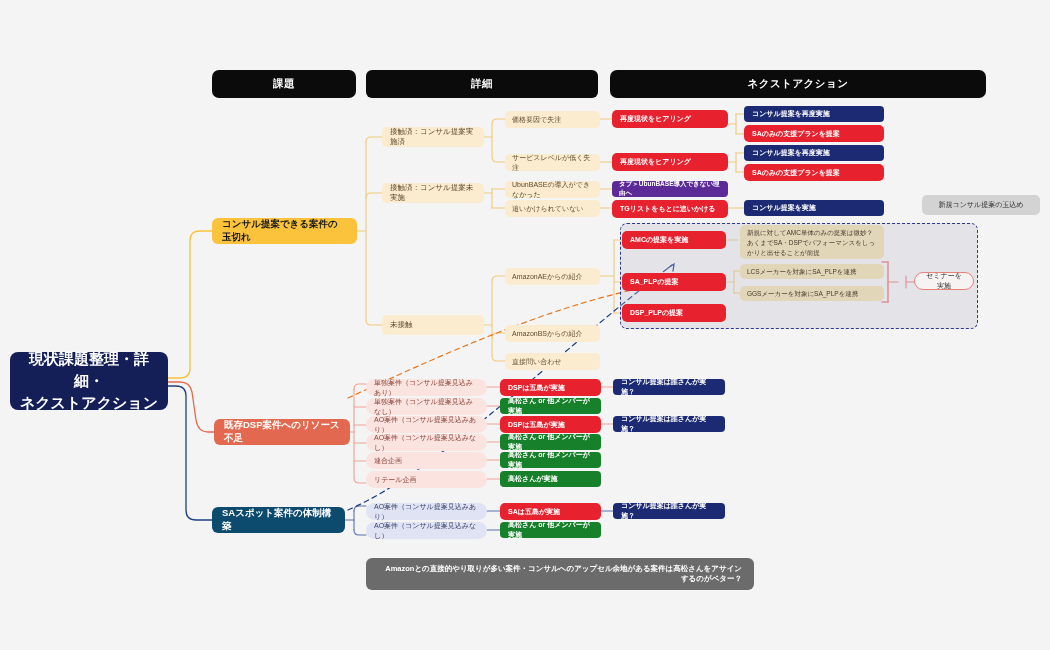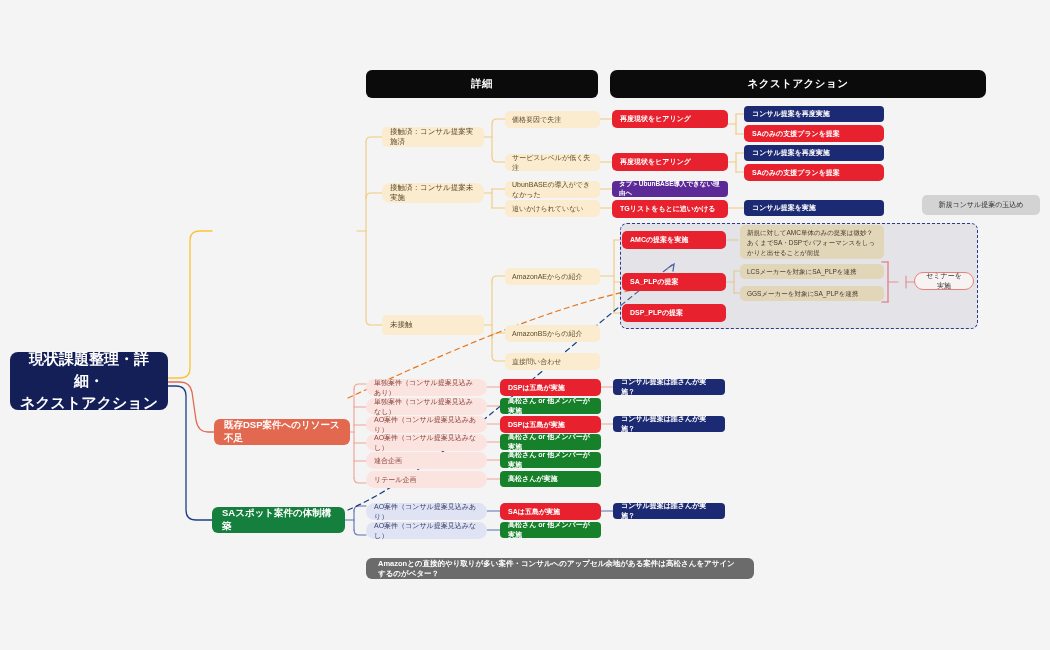--- a/index.html
+++ b/index.html
@@ -26,36 +26,36 @@
   .root{
     background:#141f58;color:#fff;border-radius:8px;
     font-size:15px;font-weight:bold;line-height:1.45;
     text-align:center;justify-content:center;padding:6px 8px;
   }
 
   
   .issue{border-radius:6px;font-size:9.5px;font-weight:bold;padding:0 10px;height:26px;color:#1c1c1c;}
   .issue.amber{background:#fbc23b;color:#16181d;}
   .issue.coral{background:#e2694f;color:#ffffff;}
-  .issue.navy{background:#15803d;color:#ffffff;}
+  .issue.navy{background:#0c4a6e;color:#ffffff;}
 
   
   .beige{background:#fbeccf;color:#5c4a2a;border-radius:5px;font-size:7.5px;padding:0 8px;height:20px;}
   .beige2{background:#fbeccf;color:#5c4a2a;border-radius:5px;font-size:7px;padding:0 7px;height:17px;}
   .pink{background:#fbe3e0;color:#8a4236;border-radius:9px;font-size:7px;padding:0 8px;height:17px;}
   .periwinkle{background:#dfe3f3;color:#38406b;border-radius:9px;font-size:7px;padding:0 8px;height:17px;}
   .tan{background:#e2d6b9;color:#43382a;border-radius:5px;font-size:6.5px;padding:3px 7px;line-height:1.5;}
 
   
   .red{background:#e8212e;color:#ffffff;border-radius:5px;font-size:7px;font-weight:bold;padding:0 8px;height:18px;}
   .darknavy{background:#1c2a73;color:#ffffff;border-radius:4px;font-size:7px;font-weight:bold;padding:0 8px;height:16px;}
   .green{background:#16802a;color:#ffffff;border-radius:4px;font-size:7px;font-weight:bold;padding:0 8px;height:16px;}
   .purple{background:#5b2a97;color:#ffffff;border-radius:4px;font-size:6.5px;font-weight:bold;padding:0 7px;height:16px;}
   .grey{background:#d3d3d3;color:#2d2d2d;border-radius:5px;font-size:7px;padding:0 10px;height:20px;justify-content:center;text-align:center;}
-  .darkgrey{background:#6b6b6b;color:#ffffff;border-radius:6px;font-size:7.5px;font-weight:bold;padding:0 12px;height:21px;justify-content:center;text-align:left;}
+  .darkgrey{background:#6b6b6b;color:#ffffff;border-radius:6px;font-size:7.5px;font-weight:bold;padding:0 12px;height:32px;justify-content:center;text-align:right;}
   .seminar{background:#f7f3f3;color:#2a2a2a;border:1px solid #e9807a;border-radius:11px;font-size:7px;padding:0 10px;height:18px;justify-content:center;text-align:center;}
 
   
   .dashgroup{
     position:absolute;border:1.4px dashed #2b3a8f;border-radius:7px;
     background:rgba(190,190,205,.30);
   }
 </style>
 </head>
 <body>
@@ -163,43 +163,49 @@
     </g>
 
     <g fill="none" stroke-width="1.3" stroke-linecap="round">
       <path d="M655,286 l7,-2 l-4,6" stroke="#e8751a"></path>
       <path d="M668,268 l6,-4 l-1,7" stroke="#1d3f84"></path>
     </g>
   </svg>
 
   <div class="dashgroup" style="left:620px;top:223px;width:356px;height:104px;"></div>
 
+  <div class="node hdr" style="left:212px;top:70px;width:144px;">
+    <span>課題</span>
+  </div>
   <div class="node hdr" style="left:366px;top:70px;width:232px;border-radius:6px;">
     <span>詳細</span>
   </div>
   <div class="node hdr" style="left:610px;top:70px;width:376px;">
     <span>ネクストアクション</span>
   </div>
 
   <div class="node root" style="left:10px;top:352px;width:158px;height:58px;flex-direction:column;">
     <span>現状課題整理・詳細・</span>
     <span>ネクストアクション</span>
   </div>
 
+  <div class="node issue amber" style="left:212px;top:218px;width:145px;">
+    <span>コンサル提案できる案件の玉切れ</span>
+  </div>
   <div class="node issue coral" style="left:214px;top:419px;width:136px;">
     <span>既存DSP案件へのリソース不足</span>
   </div>
   <div class="node issue navy" style="left:212px;top:507px;width:133px;">
     <span>SAスポット案件の体制構築</span>
   </div>
 
   <div class="node beige" style="left:382px;top:127px;width:102px;font-family:Liberation Mono, monospace;">
     <span>接触済：コンサル提案実施済</span>
   </div>
-  <div class="node beige" style="left:382px;top:183px;width:102px;border-radius:8px;">
+  <div class="node beige" style="left:382px;top:183px;width:102px;">
     <span>接触済：コンサル提案未実施</span>
   </div>
   <div class="node beige" style="left:382px;top:315px;width:102px;">
     <span>未接触</span>
   </div>
 
   <div class="node beige2" style="left:505px;top:111px;width:95px;">
     <span>価格要因で失注</span>
   </div>
   <div class="node beige2" style="left:505px;top:154px;width:95px;">

